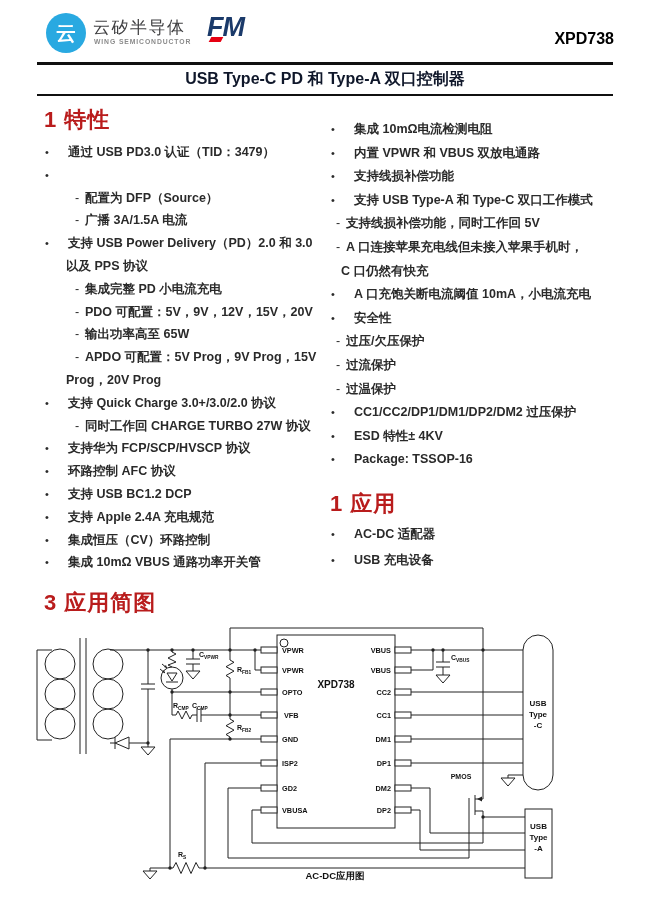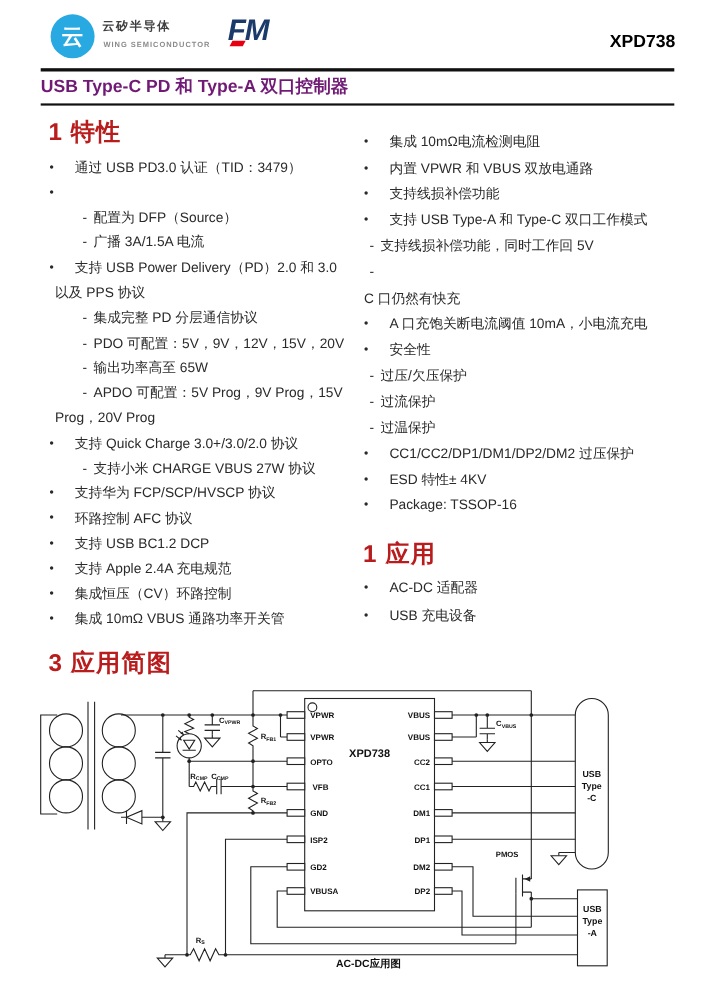--- a/index.html
+++ b/index.html
@@ -3,29 +3,29 @@
 <meta charset="utf-8">
 <style>
   html,body{margin:0;padding:0;background:#ffffff;}
   body{width:646px;height:901px;position:relative;font-family:"Liberation Sans","DejaVu Sans",sans-serif;color:#222;overflow:hidden;}
   .page{position:absolute;inset:0;background:#fff;}
   .abs{position:absolute;}
 
   
   .wing-circle{left:46px;top:13px;width:40px;height:40px;border-radius:50%;background:#29a9e1;
     display:flex;align-items:center;justify-content:center;color:#fff;font-size:20px;font-weight:700;}
-  .wing-name{left:93px;top:16px;font-size:11px;font-weight:700;color:#3f3f41;letter-spacing:1.5px;}
+  .wing-name{left:93px;top:16px;font-size:17px;font-weight:400;color:#3f3f41;letter-spacing:1.5px;}
   .wing-sub{left:94px;top:38px;font-size:6.8px;font-weight:600;color:#8b8b8b;letter-spacing:0.9px;}
   .fm-text{left:207px;top:12px;font-size:27px;font-style:italic;font-weight:900;color:#1b3a6a;letter-spacing:-1px;}
   .fm-dash{left:210px;top:37px;width:12px;height:5px;background:#e60012;transform:skewX(-28deg);}
   .part-number{right:32px;top:30px;font-size:16px;font-weight:700;color:#000;}
   .rule{left:37px;width:576px;background:#101010;}
   .rule1{top:62px;height:2.5px;}
   .rule2{top:94px;height:2px;}
-  .doc-title{left:37px;top:69px;width:576px;font-size:16px;font-weight:600;color:#701a75;}
+  .doc-title{left:37px;top:69px;width:576px;text-align:center;font-size:16px;font-weight:600;color:#0f172a;}
 
   
   .sec-h{font-size:22px;font-weight:700;color:#b91c1c;letter-spacing:1px;}
   .h-features{left:44px;top:105px;}
   .h-apps{left:330px;top:489px;}
   .h-diagram{left:44px;top:588px;}
 
   
   .col-left{left:44px;top:141px;width:285px;}
   .col-right{left:330px;top:118px;width:312px;}
@@ -33,23 +33,23 @@
   .feat-line{display:flex;align-items:flex-start;font-size:12.5px;color:#2a2a2a;}
   .col-left .feat-line{line-height:22.8px;}
   .col-right .feat-line{line-height:23.6px;}
   .app-list .feat-line{line-height:25.5px;}
   .marker{flex:none;}
   .bullet .marker{width:23px;padding-left:1px;font-size:11px;}
   .dash .marker{width:10px;}
   .col-left .dash{margin-left:31px;}
   .col-right .dash{margin-left:6px;}
   .cont .marker{width:0;}
-  .col-left .cont{margin-left:6px;}
-  .col-right .cont{margin-left:1px;}
-  .txt{white-space:nowrap;}
+  .col-left .cont{margin-left:22px;}
+  .col-right .cont{margin-left:11px;}
+  .txt{white-space:nowrap;font-weight:bold;}
 
   
   .schematic{left:30px;top:612px;}
   .schematic path,.schematic line,.schematic rect.wire,.schematic circle.sym,.schematic ellipse,.schematic polyline{stroke:#222;stroke-width:1;fill:none;}
   .schematic polygon.hollow{stroke:#222;stroke-width:1;fill:#fff;}
   .schematic polygon.solid{fill:#222;stroke:none;}
   .schematic circle.dot{fill:#222;stroke:none;}
   .schematic rect.stub{stroke:#222;stroke-width:1;fill:#fff;}
   .schematic text{fill:#111;font-family:"Liberation Sans","DejaVu Sans",sans-serif;stroke:none;}
   .pinlbl{font-size:7.3px;font-weight:700;}
@@ -97,21 +97,21 @@
       <div class="feat-line bullet">
         <span class="marker">•</span>
         <span class="txt">支持 USB Power Delivery（PD）2.0 和 3.0</span>
       </div>
       <div class="feat-line cont">
         <span class="marker"></span>
         <span class="txt">以及 PPS 协议</span>
       </div>
       <div class="feat-line dash">
         <span class="marker">-</span>
-        <span class="txt">集成完整 PD 分层通信协议</span>
+        <span class="txt">集成完整 PD 小电流充电</span>
       </div>
       <div class="feat-line dash">
         <span class="marker">-</span>
         <span class="txt">PDO 可配置：5V，9V，12V，15V，20V</span>
       </div>
       <div class="feat-line dash">
         <span class="marker">-</span>
         <span class="txt">输出功率高至 65W</span>
       </div>
       <div class="feat-line dash">
@@ -121,21 +121,21 @@
       <div class="feat-line cont">
         <span class="marker"></span>
         <span class="txt">Prog，20V Prog</span>
       </div>
       <div class="feat-line bullet">
         <span class="marker">•</span>
         <span class="txt">支持 Quick Charge 3.0+/3.0/2.0 协议</span>
       </div>
       <div class="feat-line dash">
         <span class="marker">-</span>
-        <span class="txt">支持小米 CHARGE VBUS 27W 协议</span>
+        <span class="txt">同时工作回 CHARGE TURBO 27W 协议</span>
       </div>
       <div class="feat-line bullet">
         <span class="marker">•</span>
         <span class="txt">支持华为 FCP/SCP/HVSCP 协议</span>
       </div>
       <div class="feat-line bullet">
         <span class="marker">•</span>
         <span class="txt">环路控制 AFC 协议</span>
       </div>
       <div class="feat-line bullet">
@@ -171,20 +171,21 @@
       <div class="feat-line bullet">
         <span class="marker">•</span>
         <span class="txt">支持 USB Type-A 和 Type-C 双口工作模式</span>
       </div>
       <div class="feat-line dash">
         <span class="marker">-</span>
         <span class="txt">支持线损补偿功能，同时工作回 5V</span>
       </div>
       <div class="feat-line dash">
         <span class="marker">-</span>
+        <span class="txt">A 口连接苹果充电线但未接入苹果手机时，</span>
       </div>
       <div class="feat-line cont">
         <span class="marker"></span>
         <span class="txt">C 口仍然有快充</span>
       </div>
       <div class="feat-line bullet">
         <span class="marker">•</span>
         <span class="txt">A 口充饱关断电流阈值 10mA，小电流充电</span>
       </div>
       <div class="feat-line bullet">

